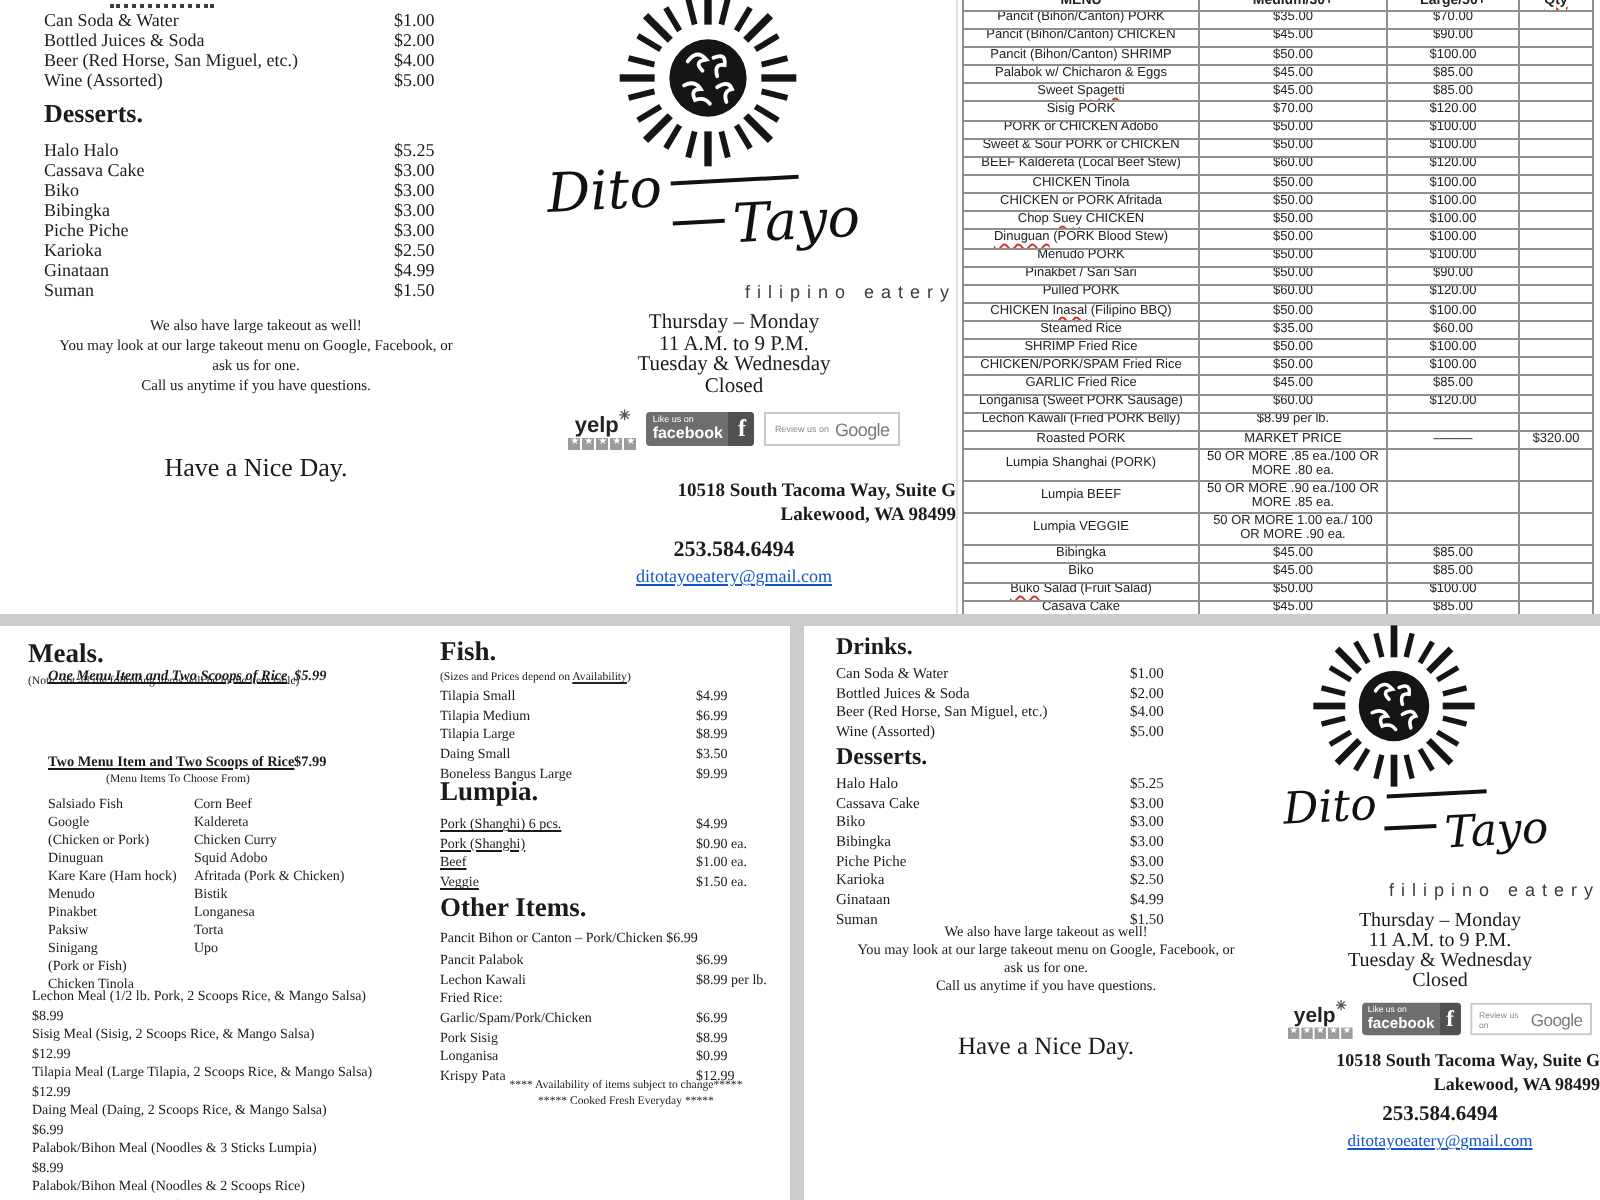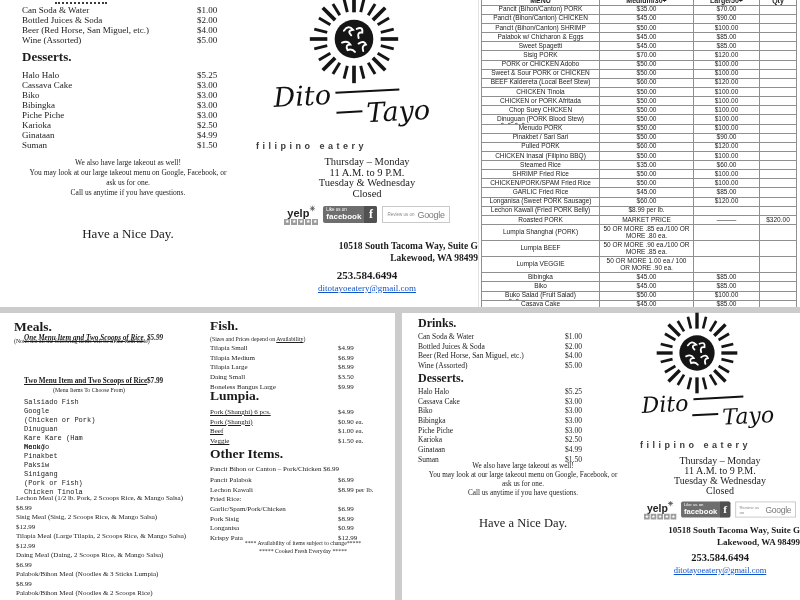--- a/index.html
+++ b/index.html
@@ -28,22 +28,22 @@
   
   .brand{position:absolute;}
   .brand-a{left:256px;top:0;width:222px;height:307px;}
   .sun-a{left:52px;top:-7px;width:92px;height:92px;}
   .script-wrap{position:absolute;transform:rotate(-3deg);font-family:"DejaVu Serif",serif;font-style:italic;color:#111;}
   .script-a{left:18px;top:80px;width:190px;}
   .script-line1{font-size:27px;line-height:26px;}
   .swash{display:inline-block;width:64px;border-top:2px solid #111;vertical-align:10px;margin-left:5px;}
   .script-line2{font-size:27px;line-height:26px;margin-left:62px;margin-top:-6px;}
   .script-line2::before{content:"";display:inline-block;width:26px;border-top:2px solid #111;vertical-align:10px;margin-right:4px;}
-  .tagline{position:absolute;text-align:left;width:100%;font-family:"Liberation Sans",sans-serif;
-           font-size:9px;letter-spacing:3.5px;color:#3c3c3c;font-weight:bold;}
+  .tagline{position:absolute;text-align:right;width:100%;font-family:"Liberation Sans",sans-serif;
+           font-size:9px;letter-spacing:3.5px;color:#3c3c3c;}
   .tag-a{top:141px;}
   .hours{position:absolute;width:100%;text-align:center;font-size:10.5px;line-height:10.5px;}
   .hours-a{top:157px;}
   .hours div{height:10.5px;}
   .badges{position:absolute;width:100%;display:flex;justify-content:center;align-items:center;gap:5px;}
   .badges-a{top:204px;}
   .yelp{display:flex;flex-direction:column;align-items:center;}
   .yelp-word{font-family:"Liberation Sans",sans-serif;font-weight:bold;font-size:11px;color:#222;line-height:10px;}
   .yelp-burst{font-size:7px;color:#555;vertical-align:6px;}
   .yelp-stars{display:flex;gap:1px;margin-top:1px;}
@@ -76,28 +76,28 @@
   .page-c{left:0;top:313px;width:395px;height:287px;border-bottom:1px solid #dddddd;}
   .meals-title{left:14px;top:6px;font-size:13.5px;}
   .small-note{font-size:5.8px;color:#222;}
   .meals-note{left:14px;top:25px;}
   .combo{left:24px;width:160px;font-size:7.2px;font-weight:bold;height:9px;line-height:9px;}
   .combo .label{text-decoration:underline;}
   .combo .price{left:123px;}
   .combo-1{top:21px;font-style:italic;}
   .combo-2{top:55px;}
   .choose-title{left:14px;top:74px;width:150px;text-align:center;font-size:5.8px;}
-  .choose{font-size:7px;font-family:Liberation Mono, monospace;}
+  .choose{font-size:7px;}
   .choose div{height:9px;line-height:9px;}
   .choose-left{left:24px;top:85px;width:72px;}
   .choose-right{left:97px;top:85px;width:90px;}
   .meal-lines{left:16px;top:181px;width:176px;font-size:7px;line-height:9.5px;}
   .c-notes{text-align:center;font-size:5.8px;line-height:8px;}
   .c-notes-left{left:16px;top:286px;width:170px;}
-  .c-right{left:210px;top:0;width:180px;height:287px;position:absolute;}
+  .c-right{left:220px;top:0;width:180px;height:287px;position:absolute;}
   .fish-title{left:0;top:5px;font-size:13.5px;position:absolute;}
   .fish-note{left:0;top:23px;position:absolute;}
   .c-list{position:absolute;width:180px;font-size:7px;}
   .c-list .price-row{height:9.7px;line-height:9.7px;}
   .c-list .price{left:128px;}
   .fish-list{top:31px;}
   .lumpia-title{left:0;top:75px;font-size:13.5px;position:absolute;}
   .lumpia-list{top:95px;text-decoration:underline;}
   .other-title{left:0;top:133px;font-size:13.5px;position:absolute;}
   .other-first{left:0;top:152px;font-size:7px;position:absolute;}
@@ -558,20 +558,32 @@
         <div>(Chicken or Pork)</div>
         <div>Dinuguan</div>
         <div>Kare Kare (Ham hock)</div>
         <div>Menudo</div>
         <div>Pinakbet</div>
         <div>Paksiw</div>
         <div>Sinigang</div>
         <div>(Pork or Fish)</div>
         <div>Chicken Tinola</div>
       </div>
+    <div class="abs choose choose-right">
+
+    <div>Corn Beef</div>
+        <div>Kaldereta</div>
+        <div>Chicken Curry</div>
+        <div>Squid Adobo</div>
+        <div>Afritada (Pork &amp; Chicken)</div>
+        <div>Bistik</div>
+        <div>Longanesa</div>
+        <div>Torta</div>
+        <div>Upo</div>
+      </div>
 
     <div class="abs meal-lines">
 
         <div>Lechon Meal (1/2 lb. Pork, 2 Scoops Rice, &amp; Mango Salsa) $8.99</div>
 
         <div>Sisig Meal (Sisig, 2 Scoops Rice, &amp; Mango Salsa)</div>
         <div>$12.99</div>
 
         <div>Tilapia Meal (Large Tilapia, 2 Scoops Rice, &amp; Mango Salsa)</div>
         <div>$12.99</div>

